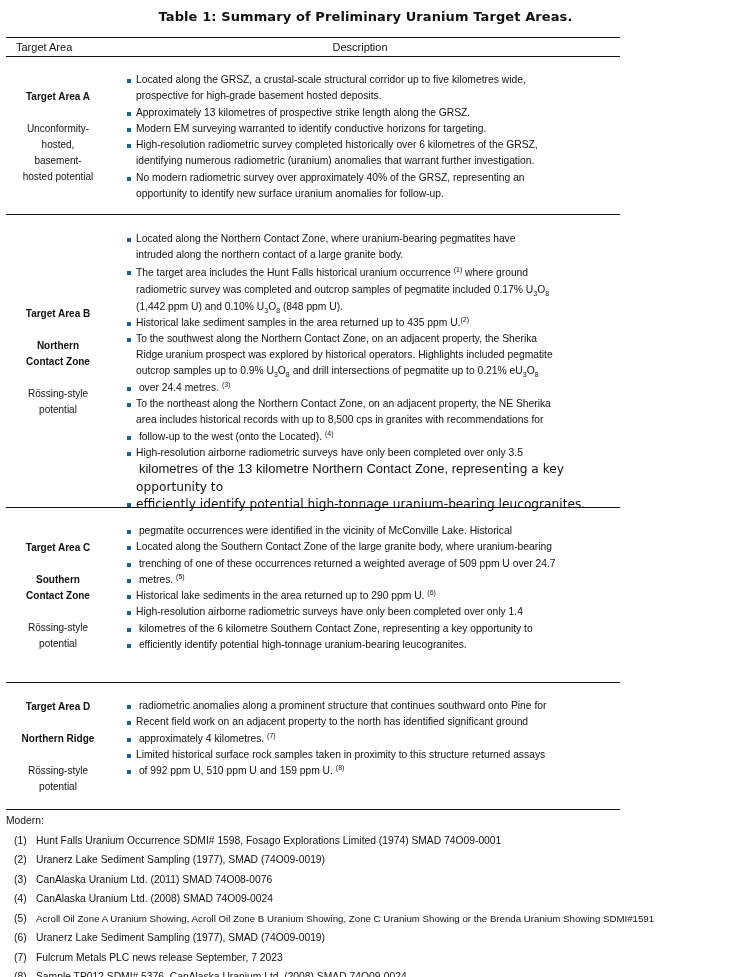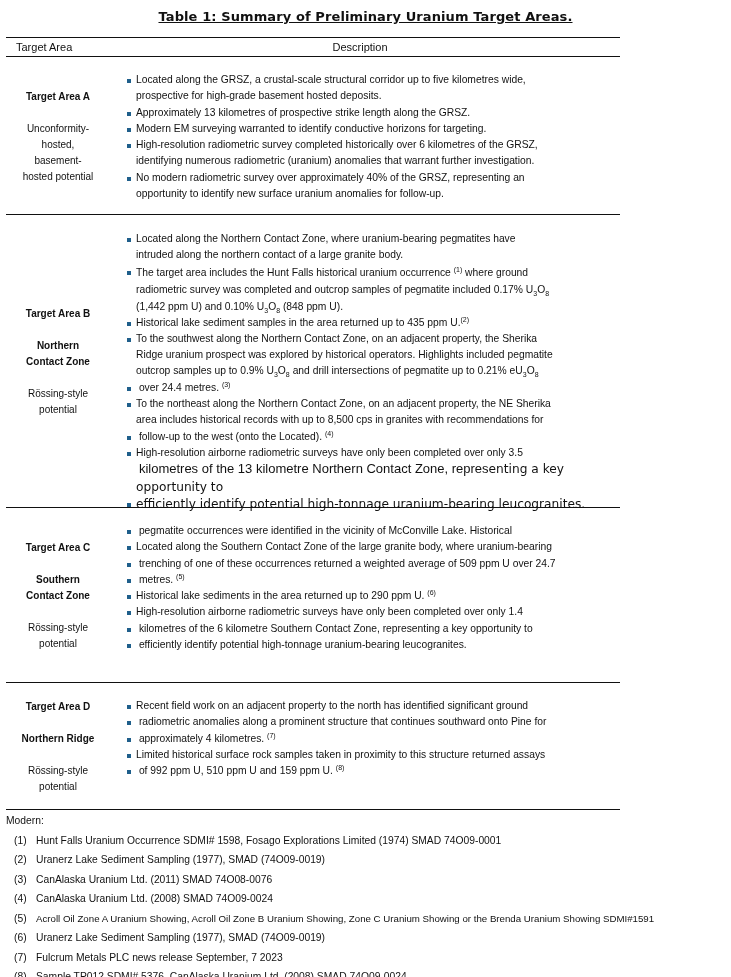--- a/index.html
+++ b/index.html
@@ -3,21 +3,21 @@
 <meta charset="utf-8">
 <style>
   html, body { margin: 0; padding: 0; background: #ffffff; }
   body {
     width: 731px; height: 977px; position: relative; overflow: hidden;
     font-family: "Liberation Sans", sans-serif; color: #111111;
   }
   .title {
     position: absolute; left: 0; top: 9px; width: 731px;
     text-align: center; font-family: "DejaVu Sans", sans-serif;
-    font-weight: bold; font-size: 13px; letter-spacing: 0.1px; text-decoration: underline;
+    font-weight: bold; font-size: 13px; letter-spacing: 0.1px;
   }
   .rule { position: absolute; left: 6px; width: 614px; height: 0; border-top: 1.3px solid #111; }
   .hdr { position: absolute; top: 41px; font-size: 11px; }
   .hdr-target { left: 16px; }
   .hdr-desc { left: 0; width: 720px; text-align: center; }
   .section { position: absolute; left: 6px; width: 614px; }
   .left-col {
     position: absolute; left: 0; width: 104px; text-align: center;
     font-size: 10px; line-height: 16px;
   }
@@ -116,22 +116,22 @@
 <div class="section" style="top:698px">
   <div class="left-col" style="top:1px">
     <div class="name">Target Area D</div>
     <div class="gap"></div>
     <div class="sub">Northern Ridge</div>
     <div class="gap"></div>
     <div>Rössing-style</div>
     <div>potential</div>
   </div>
   <div class="right-col" style="top:0px">
+    <div class="bullet"><span class="sq" style="background: rgb(31, 95, 139);"></span>&nbsp;<span>radiometric anomalies along a prominent structure that continues southward onto Pine for</span></div>
     <div class="bullet"><span class="sq" style="background: rgb(31, 95, 139);"></span><span>Recent field work on an adjacent property to the north has identified significant ground</span></div>
-    <div class="bullet"><span class="sq" style="background: rgb(31, 95, 139);"></span>&nbsp;<span>radiometric anomalies along a prominent structure that continues southward onto Pine for</span></div>
     <div class="bullet"><span class="sq" style="background: rgb(31, 95, 139);"></span>&nbsp;<span>approximately 4 kilometres.</span> <sup>(7)</sup></div>
     <div class="bullet"><span class="sq" style="background: rgb(31, 95, 139);"></span><span>Limited historical surface rock samples taken in proximity to this structure returned assays</span></div>
     <div class="bullet"><span class="sq" style="background: rgb(31, 95, 139);"></span>&nbsp;<span>of 992 ppm U, 510 ppm U and 159 ppm U.</span> <sup>(8)</sup></div>
   </div>
 </div>
 <div class="rule" style="top:809px"></div>
 
 <div class="notes">
   <div class="nt" style="margin-left:-8px">Modern:</div>
   <div class="note-item">

